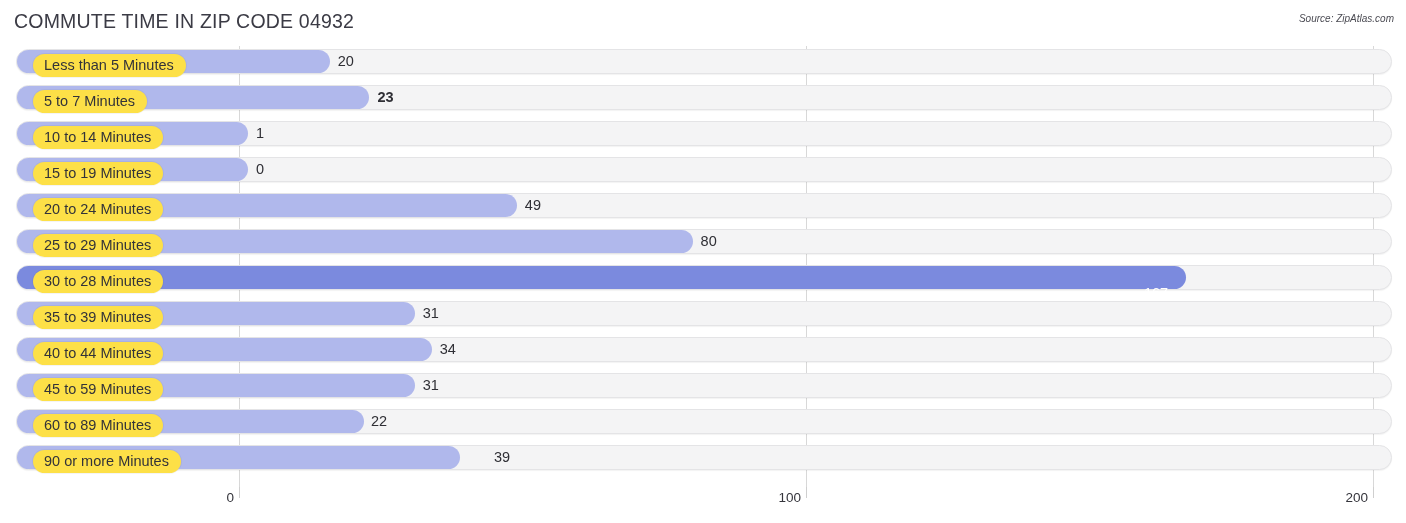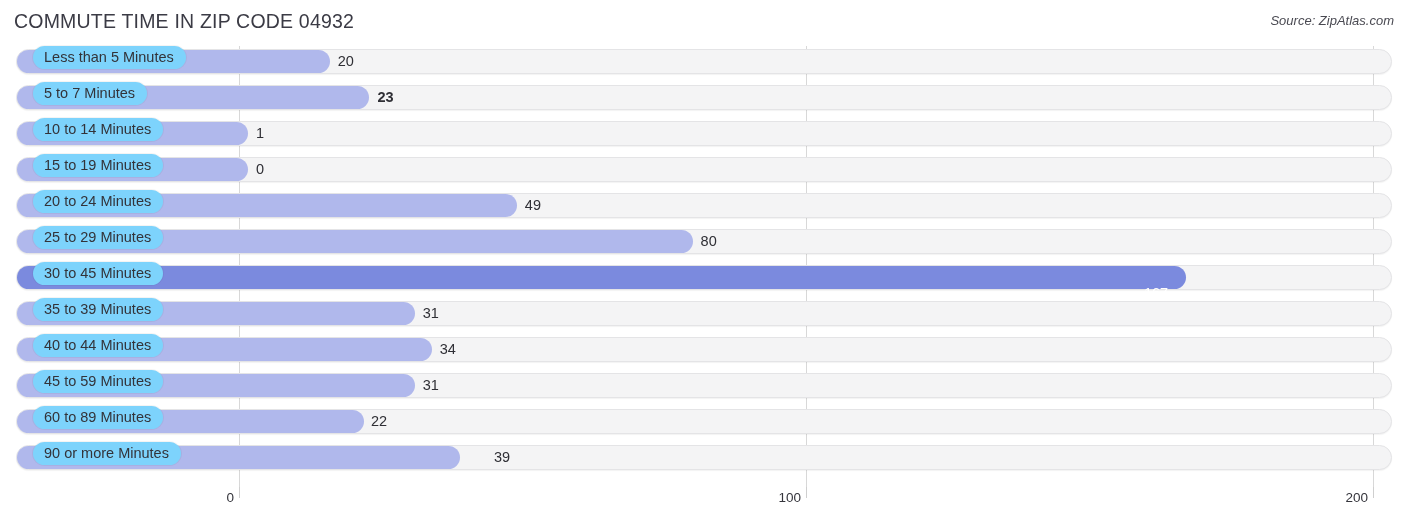--- a/index.html
+++ b/index.html
@@ -38,21 +38,21 @@
     font-size: 19.5px;
     letter-spacing: .2px;
     color: #3b3b45;
     font-weight: 400;
     white-space: nowrap;
   }
   .source {
     position: absolute;
     right: 12px;
     top: 13px;
-    font-size: 13px;
+    font-size: 10px;
     font-style: italic;
     color: #4a4a52;
     white-space: nowrap;
   }
 
   
   .plot {
     position: absolute;
     left: 0;
     top: 46px;
@@ -115,25 +115,25 @@
     box-sizing: border-box;
   }
   .bar.is-max {
     background: #7b8ade;
   }
 
   
   .cat-pill {
     position: absolute;
     left: 33px;
-    top: 0;
+    top: 8px;
     height: 23px;
     line-height: 23px;
     padding: 0 12px 0 11px;
-    background: #7dd3fc;
+    background: #fde047;
     border-radius: 12px;
     font-size: 14.5px;
     color: #333339;
     white-space: nowrap;
     box-shadow: 0 0 0 1px rgba(0,0,0,.045);
     z-index: 3;
   }
 
   
   .val-out {
@@ -232,21 +232,21 @@
         </div>
         <div class="row">
           <div class="track"></div>
           <div class="bar" style="width: 675.6px;"></div>
           <div class="cat-pill">25 to 29 Minutes</div>
           <div class="val-out" style="left: 700.6px;">80</div>
         </div>
         <div class="row">
           <div class="track"></div>
           <div class="bar is-max" style="width: 1168.89px;"></div>
-          <div class="cat-pill">30 to 45 Minutes</div>
+          <div class="cat-pill">30 to 28 Minutes</div>
           <div class="val-in" style="left: 1143.89px;">167</div>
         </div>
         <div class="row">
           <div class="track"></div>
           <div class="bar" style="width: 397.77px;"></div>
           <div class="cat-pill">35 to 39 Minutes</div>
           <div class="val-out" style="left: 422.77px;">31</div>
         </div>
         <div class="row">
           <div class="track"></div>

